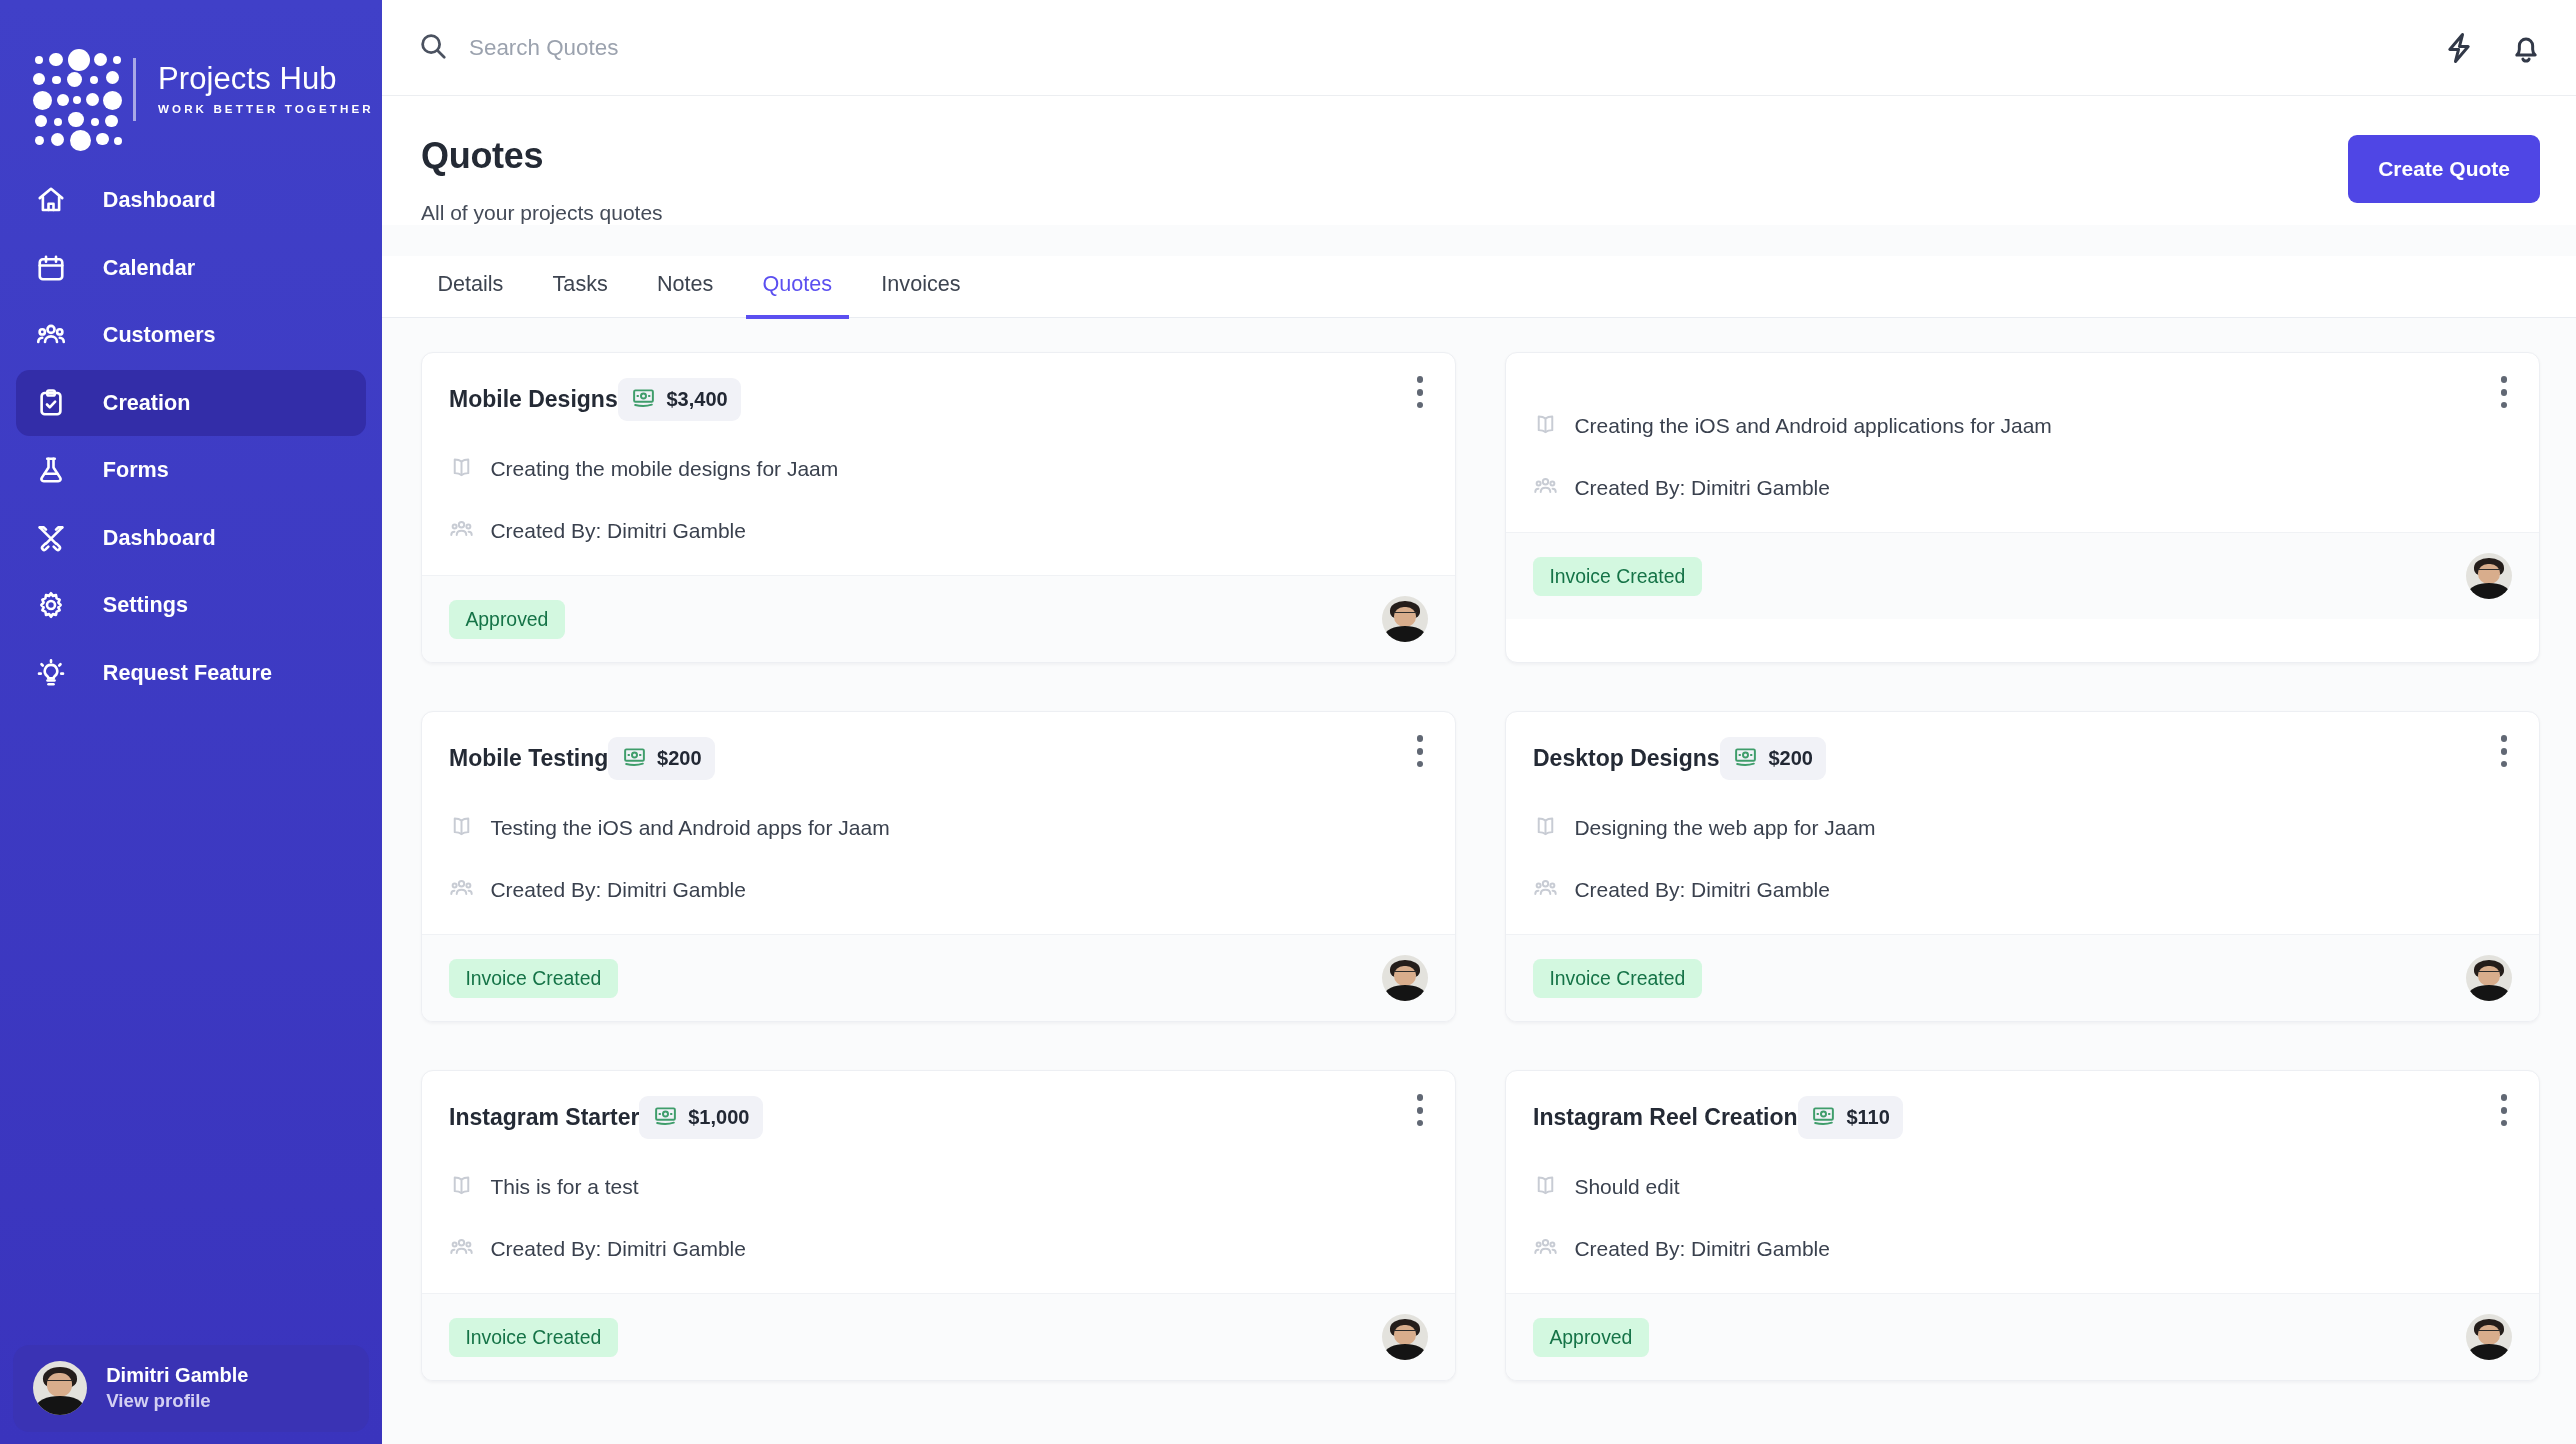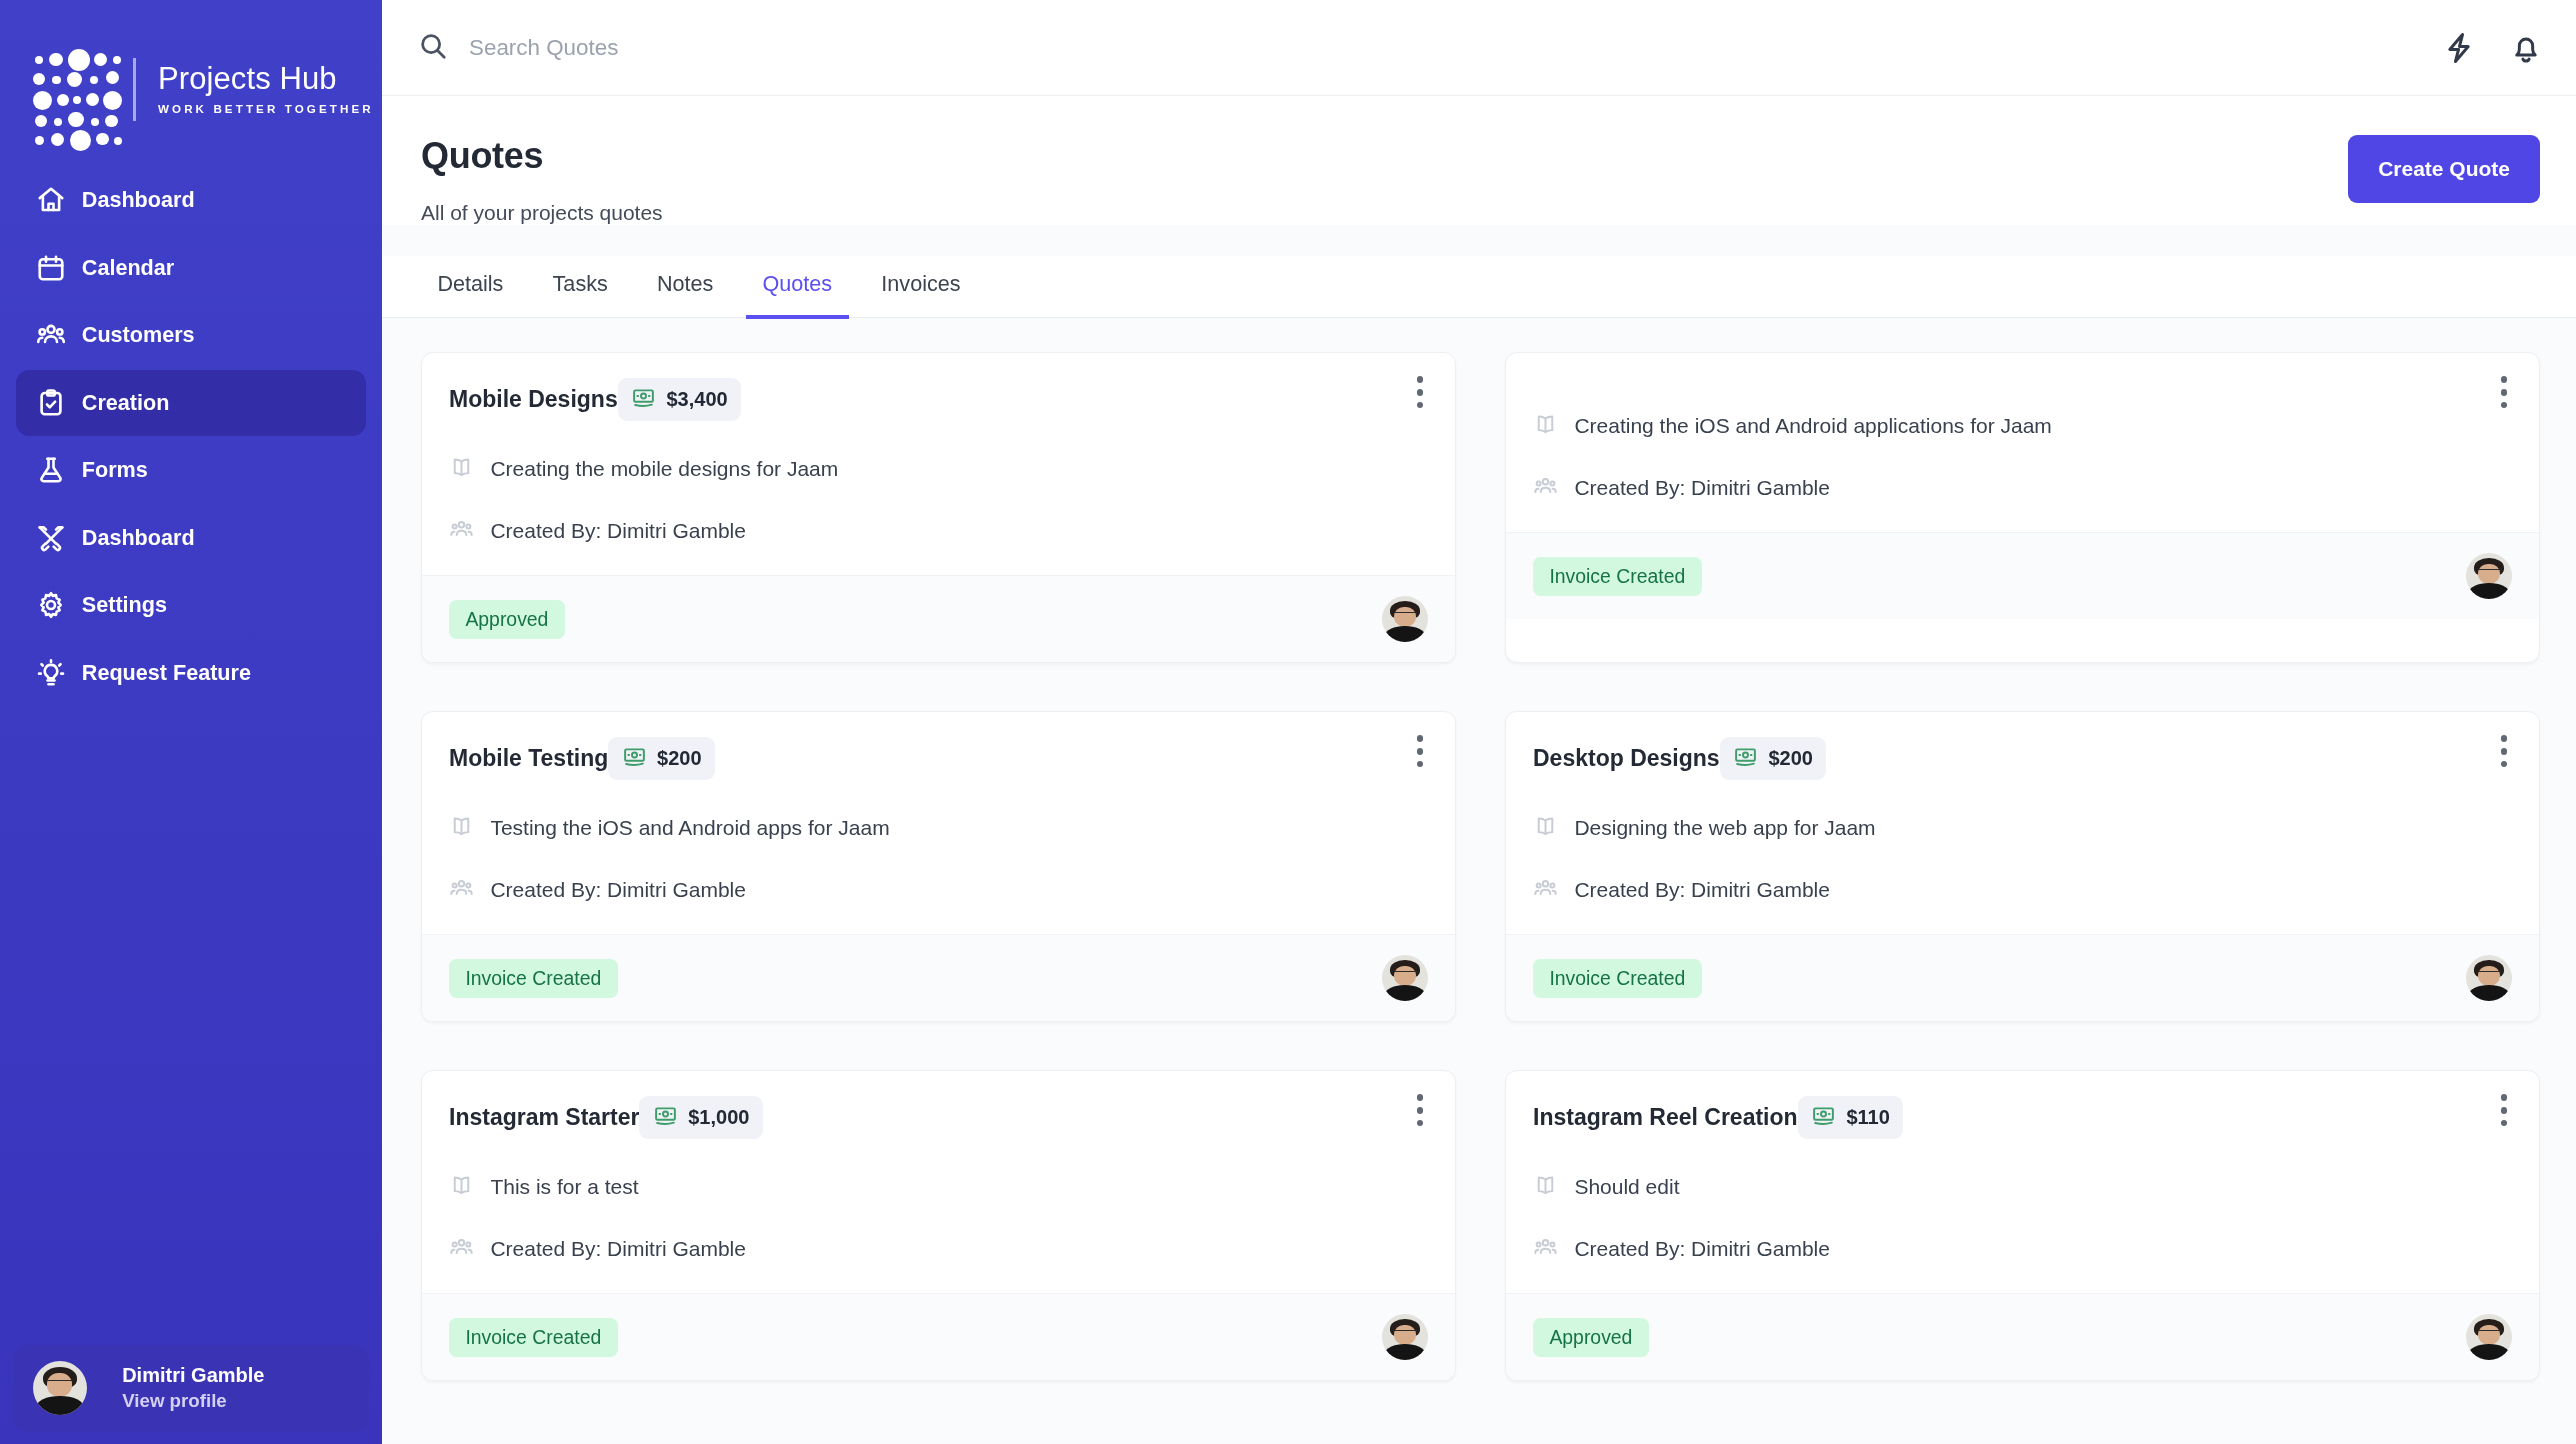--- a/index.html
+++ b/index.html
@@ -35,21 +35,21 @@
   .brand-title {
     color: #fff; font-size: 31px; font-weight: 400; letter-spacing: 0.1px; line-height: 1.05;
   }
   .brand-sub {
     color: #fff; font-size: 11.6px; font-weight: 700; letter-spacing: 3.1px;
     margin-top: 6.7px;
   }
 
   .nav { margin-top: 18px; padding: 0 16.4px; }
   .nav-item {
-    display: flex; align-items: center; gap: 16px;
+    display: flex; align-items: center; gap: 37px;
     height: 66px; padding: 0 19.4px; border-radius: 13.4px;
     color: #ffffff; font-size: 21.6px; font-weight: 600;
     cursor: pointer; margin-bottom: 1.5px;
   }
   .nav-item.active { background: #332da8; }
   .nav-item .ico { width: 30px; height: 30px; flex: 0 0 30px; display:flex; align-items:center; justify-content:center; }
   .nav-item .ico svg { width: 30px; height: 30px; stroke: #ffffff; stroke-width: 2.1; fill: none;
     stroke-linecap: round; stroke-linejoin: round; }
 
   .profile-wrap { margin-top: auto; padding: 0 13.4px 13.4px 13.4px; }
@@ -63,21 +63,21 @@
     background: #e3e2dd; position: relative; overflow: hidden; flex: 0 0 54px;
   }
   .avatar .hair { position:absolute; left:18%; top:10%; width:64%; height:42%;
      background:#241d1a; border-radius:50% 50% 42% 42%; }
   .avatar .face { position:absolute; left:27%; top:22%; width:46%; height:44%;
      background:#d8ad8c; border-radius:46% 46% 50% 50%; }
   .avatar .glasses { position:absolute; left:25%; top:35%; width:50%; height:9%;
      border-top:1.5px solid #2b2b2b; }
   .avatar .body { position:absolute; left:6%; bottom:-6%; width:88%; height:42%;
      background:#141414; border-radius:50% 50% 0 0; }
-  .profile-meta { display: flex; flex-direction: column; gap: 3px; margin-left: 16px; }
+  .profile-meta { display: flex; flex-direction: column; gap: 3px; }
   .profile-name { color: #ffffff; font-size: 20px; font-weight: 700; }
   .profile-link { color: #d3d0f2; font-size: 18.7px; font-weight: 600; }
 
   
   .main { flex: 1; height: 1445px; display: flex; flex-direction: column; background: #fafbfc; min-width: 0; }
 
   .topbar {
     height: 96px; background: #ffffff; border-bottom: 1.5px solid #eceef1;
     display: flex; align-items: center; padding: 0 33px 0 36px; flex: 0 0 96px;
   }

